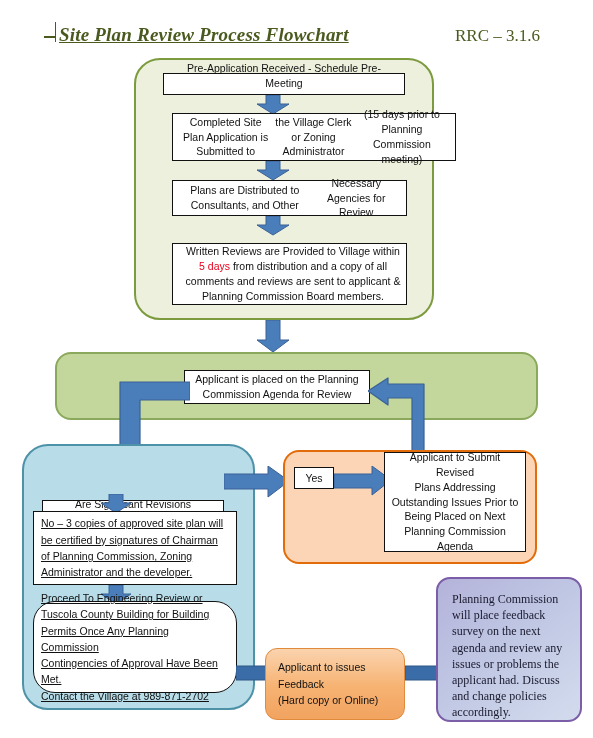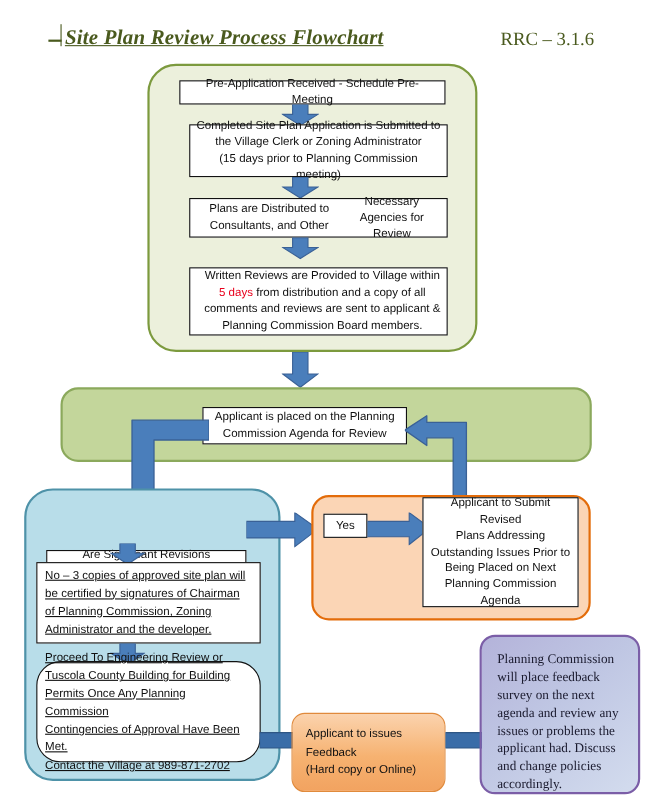--- a/index.html
+++ b/index.html
@@ -147,31 +147,31 @@
 
 <div id="page">
 
   <div class="title-dash"></div>
   <div class="title-tick"></div>
   <div class="title">Site Plan Review Process Flowchart</div>
   <div class="rrc">RRC – 3.1.6</div>
 
   <div class="cont cont-green-light" style="left:134px; top:58px; width:300px; height:262px;"></div>
 
-  <div class="box" style="left:163px; top:73px; width:242px; height:22px;">
+  <div class="box" style="left:163px; top:73px; width:242px; height:22px;align-items:flex-end;">
     <span>Pre-Application Received - Schedule Pre-Meeting</span>
   </div>
 
   <div class="arrow" style="left:256px; top:95px; width:34px; height:20px;">
     <svg width="34" height="20" viewBox="0 0 34 20">
       <polygon points="10,0 24,0 24,9 33,9 17,19 1,9 10,9" fill="#4A7EBB" stroke="#3A6196" stroke-width="1"></polygon>
     </svg>
   </div>
 
-  <div class="box" style="left:172px; top:113px; width:235px; height:48px; flex-direction:column;">
+  <div class="box" style="left:172px; top:113px; width:284px; height:48px; flex-direction:row;">
     <span>Completed Site Plan Application is Submitted to</span>
     <span>the Village Clerk or Zoning Administrator</span>
     <span>(15 days prior to Planning Commission meeting)</span>
   </div>
 
   <div class="arrow" style="left:256px; top:161px; width:34px; height:20px;">
     <svg width="34" height="20" viewBox="0 0 34 20">
       <polygon points="10,0 24,0 24,9 33,9 17,19 1,9 10,9" fill="#4A7EBB" stroke="#3A6196" stroke-width="1"></polygon>
     </svg>
   </div>

